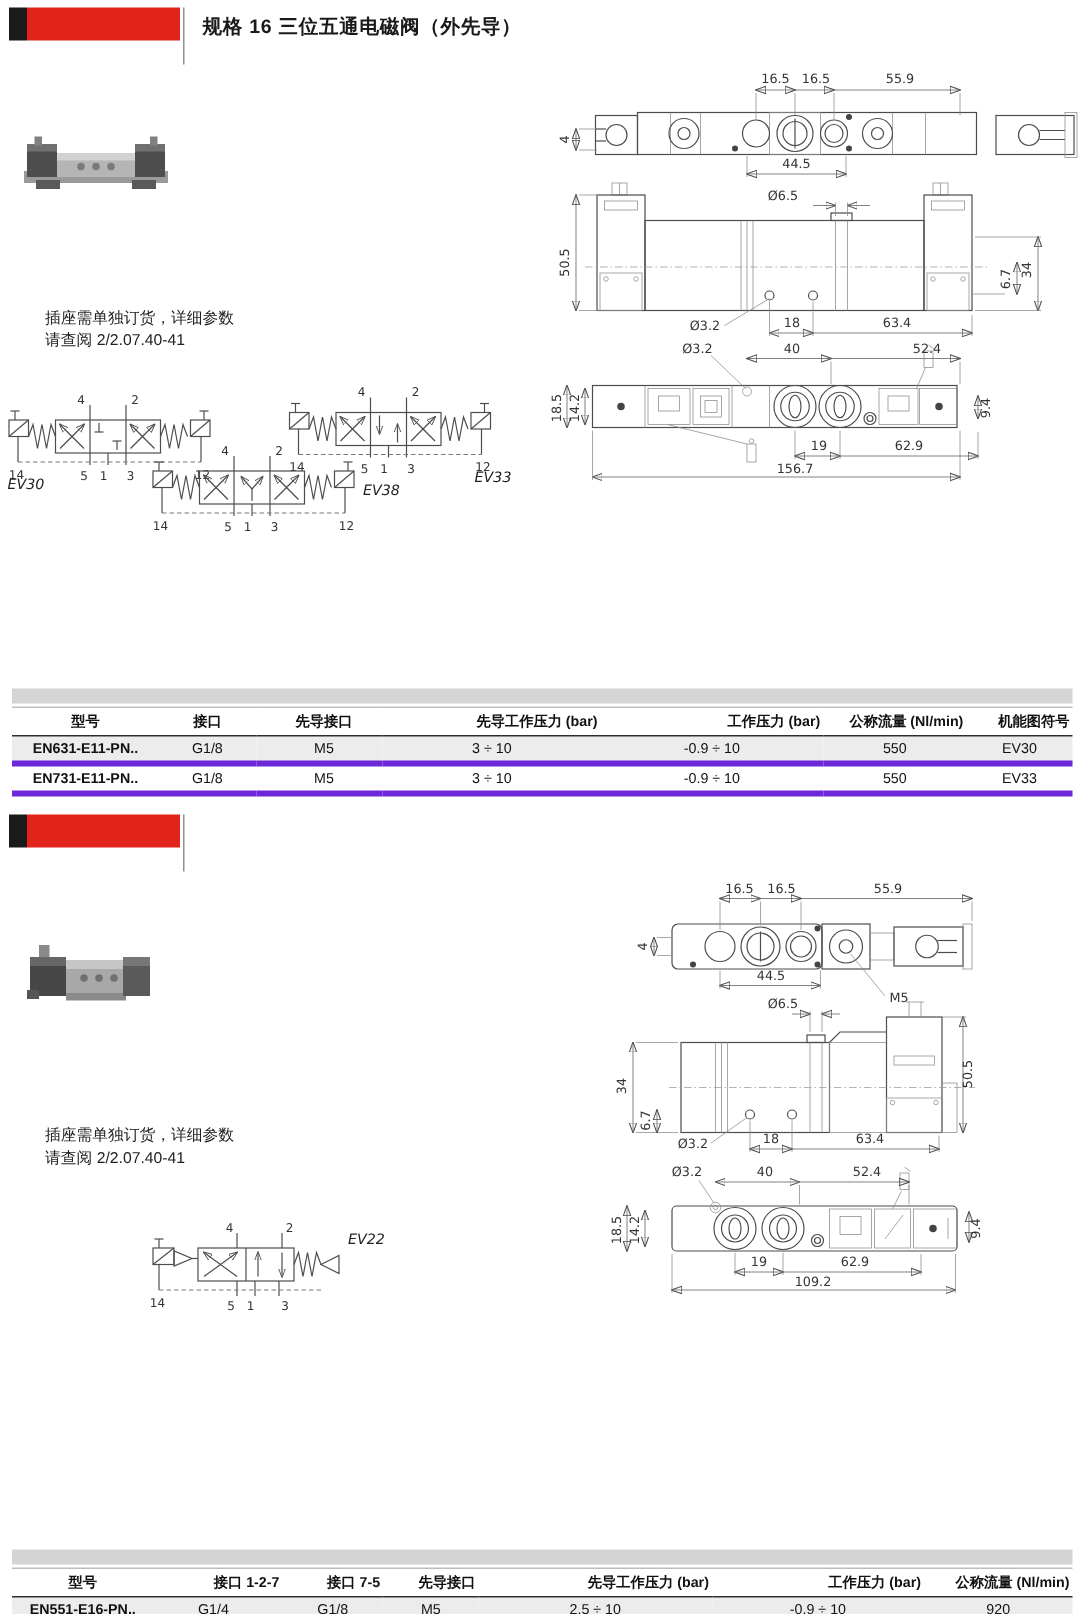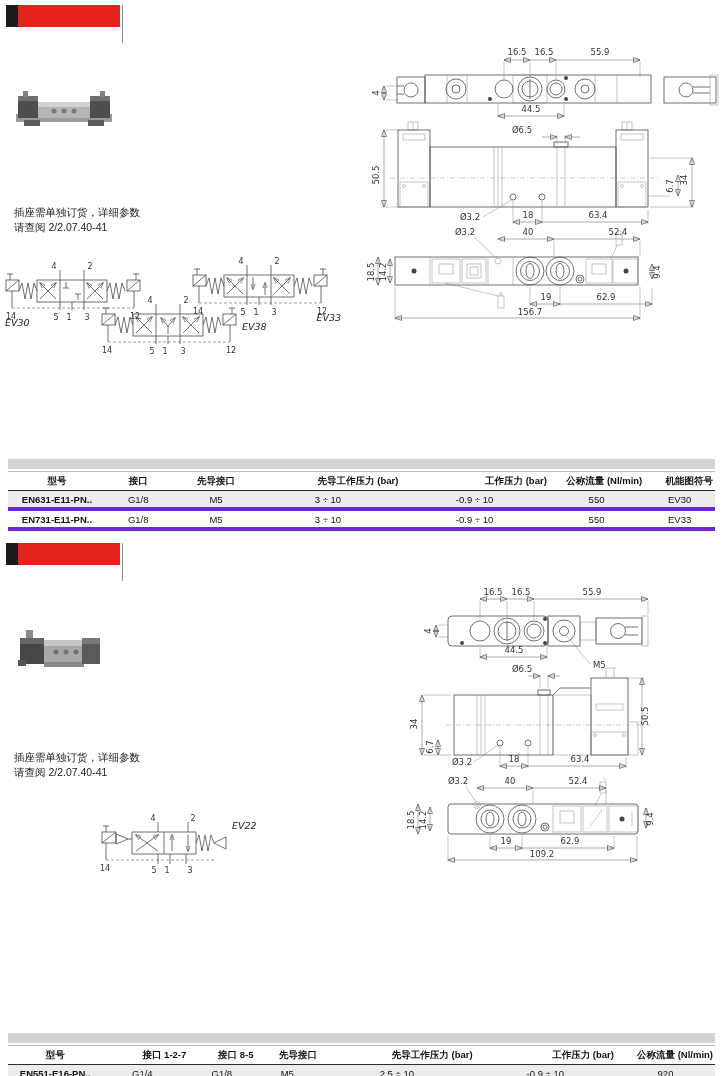--- a/index.html
+++ b/index.html
@@ -3,21 +3,21 @@
 <meta charset="utf-8">
 <style>
   html,body{margin:0;padding:0;background:#fff;}
   .page{position:relative;width:723px;height:1076px;background:#fff;overflow:hidden;
         font-family:"Liberation Sans","DejaVu Sans",sans-serif;color:#1a1a1a;}
   .abs{position:absolute;}
   .mark-black{background:#1a1a1a;}
   .mark-red{background:#e2231a;}
   .vline{width:1px;background:#909090;}
   .sec-title{font-size:13px;font-weight:bold;letter-spacing:.5px;white-space:nowrap;}
-  .note{font-size:10.5px;line-height:15px;color:#222;}
+  .note{font-size:10.5px;line-height:15px;color:#222;margin-left:16px;}
   svg.draw{overflow:visible;display:block;}
   .draw line,.draw path,.draw rect,.draw circle,.draw ellipse,.draw polyline{stroke:#4d4d4d;stroke-width:.8;fill:none;}
   .draw polygon{stroke:#4d4d4d;stroke-width:.8;fill:none;}
   .draw .dim{stroke:#666;stroke-width:.55;}
   .draw .thin{stroke:#8a8a8a;stroke-width:.5;}
   .draw .dash{stroke:#999;stroke-width:.5;stroke-dasharray:5 2 1 2;}
   .draw .dsh2{stroke:#777;stroke-width:.7;stroke-dasharray:3 2;}
   .draw .dot{fill:#444;stroke:none;}
   .draw text{fill:#333;font-size:8.5px;stroke:none;font-family:"DejaVu Sans",sans-serif;}
   .sch text{font-size:8px;}
@@ -32,20 +32,21 @@
   .grayband{height:10px;background:#d4d4d4;margin-bottom:2px;}
 </style>
 </head>
 <body>
 
 <div class="page">
 
   <div class="abs mark-black" style="left:6px;top:5px;width:12px;height:22px"></div>
   <div class="abs mark-red" style="left:18px;top:5px;width:102px;height:22px"></div>
   <div class="abs vline" style="left:122px;top:5px;height:38px"></div>
+  <div class="abs sec-title" style="left:135px;top:9px">规格 16 三位五通电磁阀（外先导）</div>
 
   <svg class="abs photo" style="left:14px;top:90px" width="100" height="40" viewBox="0 0 100 40">
     <rect x="2" y="24" width="96" height="8" fill="#9a9a9a"></rect>
     <rect x="10" y="30" width="16" height="6" fill="#5a5a5a"></rect>
     <rect x="74" y="30" width="16" height="6" fill="#5a5a5a"></rect>
     <rect x="14" y="12" width="72" height="16" fill="#b5b5b5"></rect>
     <rect x="14" y="12" width="72" height="5" fill="#d2d2d2"></rect>
     <circle cx="40" cy="21" r="2.5" fill="#7a7a7a"></circle>
     <circle cx="50" cy="21" r="2.5" fill="#7a7a7a"></circle>
     <circle cx="60" cy="21" r="2.5" fill="#7a7a7a"></circle>
@@ -681,21 +682,21 @@
           <col style="width:9.5%">
           <col style="width:9%">
         <col style="width:22%">
           <col style="width:20%">
           <col style="width:14%">
       </colgroup>
       <thead>
         <tr>
           <th class="l">型号</th>
           <th>接口 1-2-7</th>
-          <th>接口 8-5</th>
+          <th>接口 7-5</th>
           <th>先导接口</th>
           <th>先导工作压力 (bar)</th>
           <th>工作压力 (bar)</th>
           <th>公称流量 (Nl/min)</th>
         </tr>
       </thead>
       <tbody>
         <tr class="alt">
           <td class="l model">EN551-E16-PN..</td>
           <td>G1/4</td>

